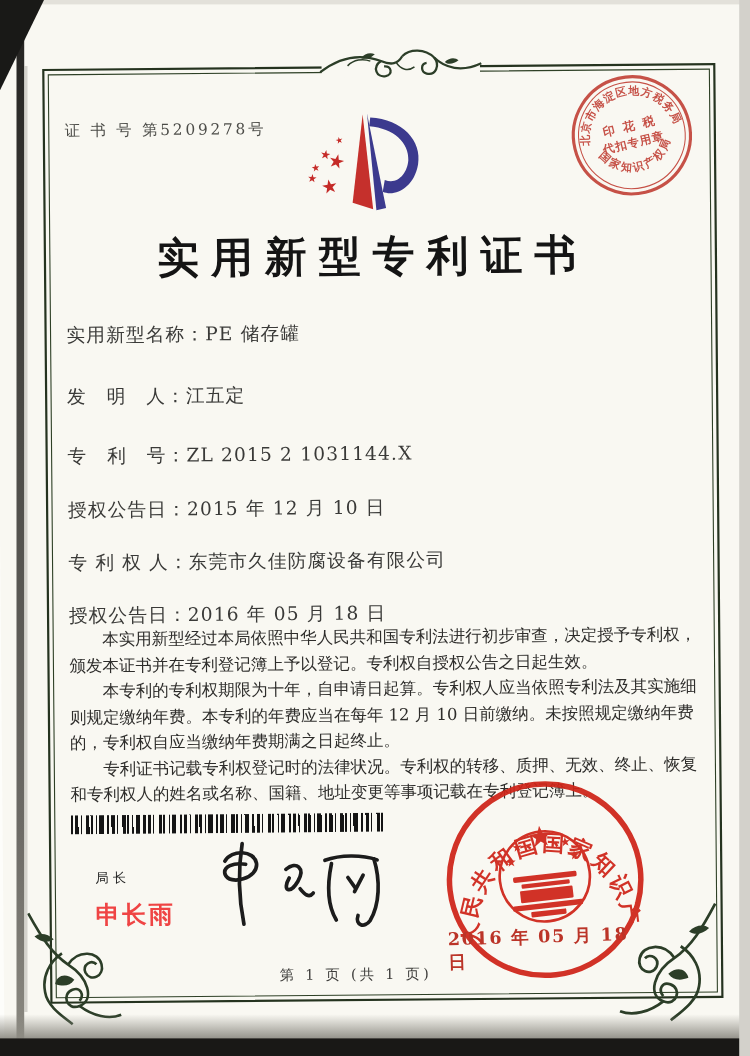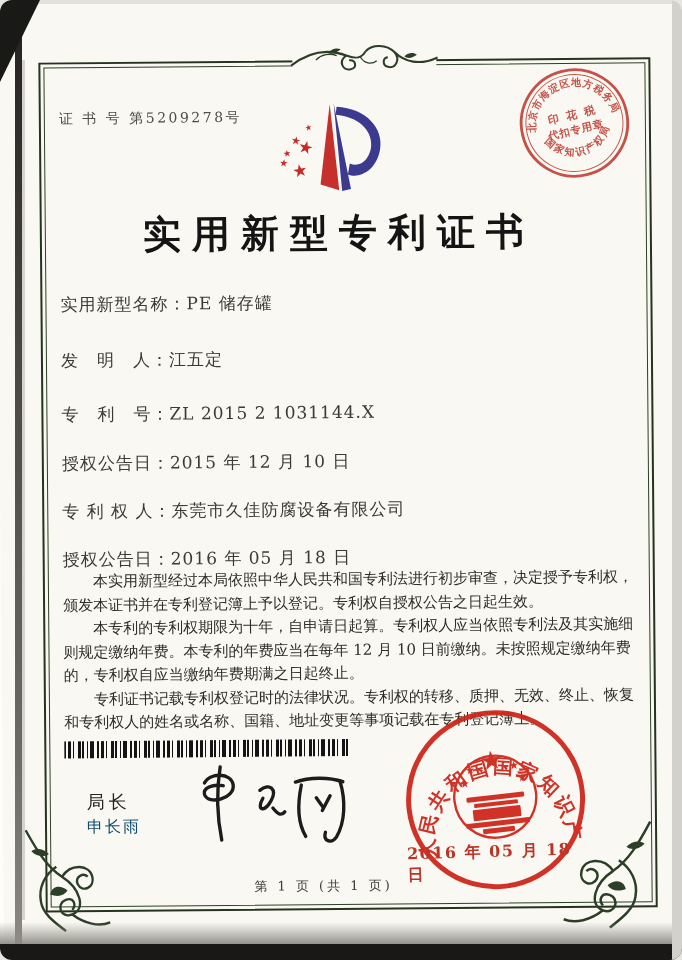--- a/index.html
+++ b/index.html
@@ -1,17 +1,17 @@
 <!DOCTYPE html>
 <html><head>
 <meta charset="utf-8">
 <style>
   html,body{margin:0;padding:0;background:#e8e6e1;}
   #screen{position:relative;width:682px;height:960px;overflow:hidden;
-          background:#fdfdfa;font-family:"DejaVu Serif","Liberation Serif",serif;border-radius:12px;}
+          background:#fdfdfa;font-family:"DejaVu Serif","Liberation Serif",serif;}
   
   #paper{position:absolute;left:0;top:0;width:682px;height:960px;
          background:#f9f8f2;transform:rotate(-0.5deg);}
   
   .frame-outer{position:absolute;left:42px;top:60px;width:608px;height:846px;
                border:2.5px solid #25331f;}
   .frame-inner{position:absolute;left:3px;top:3px;right:3px;bottom:3px;
                border:1px solid #2e4026;}
   .flourish{position:absolute;color:#2c3e28;}
   .flourish svg{display:block;}
@@ -31,24 +31,24 @@
   .body-text{position:absolute;left:62px;top:568px;width:572px;font-size:15px;
              line-height:23.5px;color:#2e2d2b;}
   .body-text p{margin:0;text-indent:2em;}
   
   .barcode{position:absolute;left:62px;top:739px;width:284px;height:17px;
     background:repeating-linear-gradient(90deg,
       #141414 0 2px,#f9f8f2 2px 4px,#141414 4px 7px,#f9f8f2 7px 9px,
       #141414 9px 10px,#f9f8f2 10px 14px,#141414 14px 17px,#f9f8f2 17px 18px,
       #141414 18px 20px,#f9f8f2 20px 23px,#141414 23px 24px,#f9f8f2 24px 26px,
       #141414 26px 30px,#f9f8f2 30px 33px);}
-  .signer-role{position:absolute;left:84px;top:788px;font-size:18px;color:#232323;
+  .signer-role{position:absolute;left:84px;top:788px;font-size:12px;color:#232323;
                font-family:"DejaVu Sans","Liberation Sans",sans-serif;letter-spacing:4px;}
-  .signer-name{position:absolute;left:84px;top:815px;font-size:16px;color:#0c4a6e;
-               font-family:"DejaVu Sans","Liberation Sans",sans-serif;letter-spacing:2px;}
+  .signer-name{position:absolute;left:84px;top:815px;font-size:22px;color:#ef4444;
+               font-family:"DejaVu Sans","Liberation Sans",sans-serif;letter-spacing:2px;font-weight:bold;}
   .signature{position:absolute;left:188px;top:752px;}
   .office-seal{position:absolute;left:398px;top:706px;transform:rotate(-6deg);opacity:.93;}
   .seal-date{position:absolute;left:404px;top:843px;width:180px;font-size:16px;
              font-weight:bold;color:#bb3428;letter-spacing:1.5px;transform:rotate(-1.2deg);
              font-family:"DejaVu Serif",serif;}
   .tax-stamp{position:absolute;left:521px;top:68px;transform:rotate(-13deg);opacity:.88;}
   .footer{position:absolute;left:0;top:877px;width:640px;text-align:center;font-size:13px;
           letter-spacing:3px;color:#3d3c3a;}
   
   .edge{position:absolute;pointer-events:none;}

